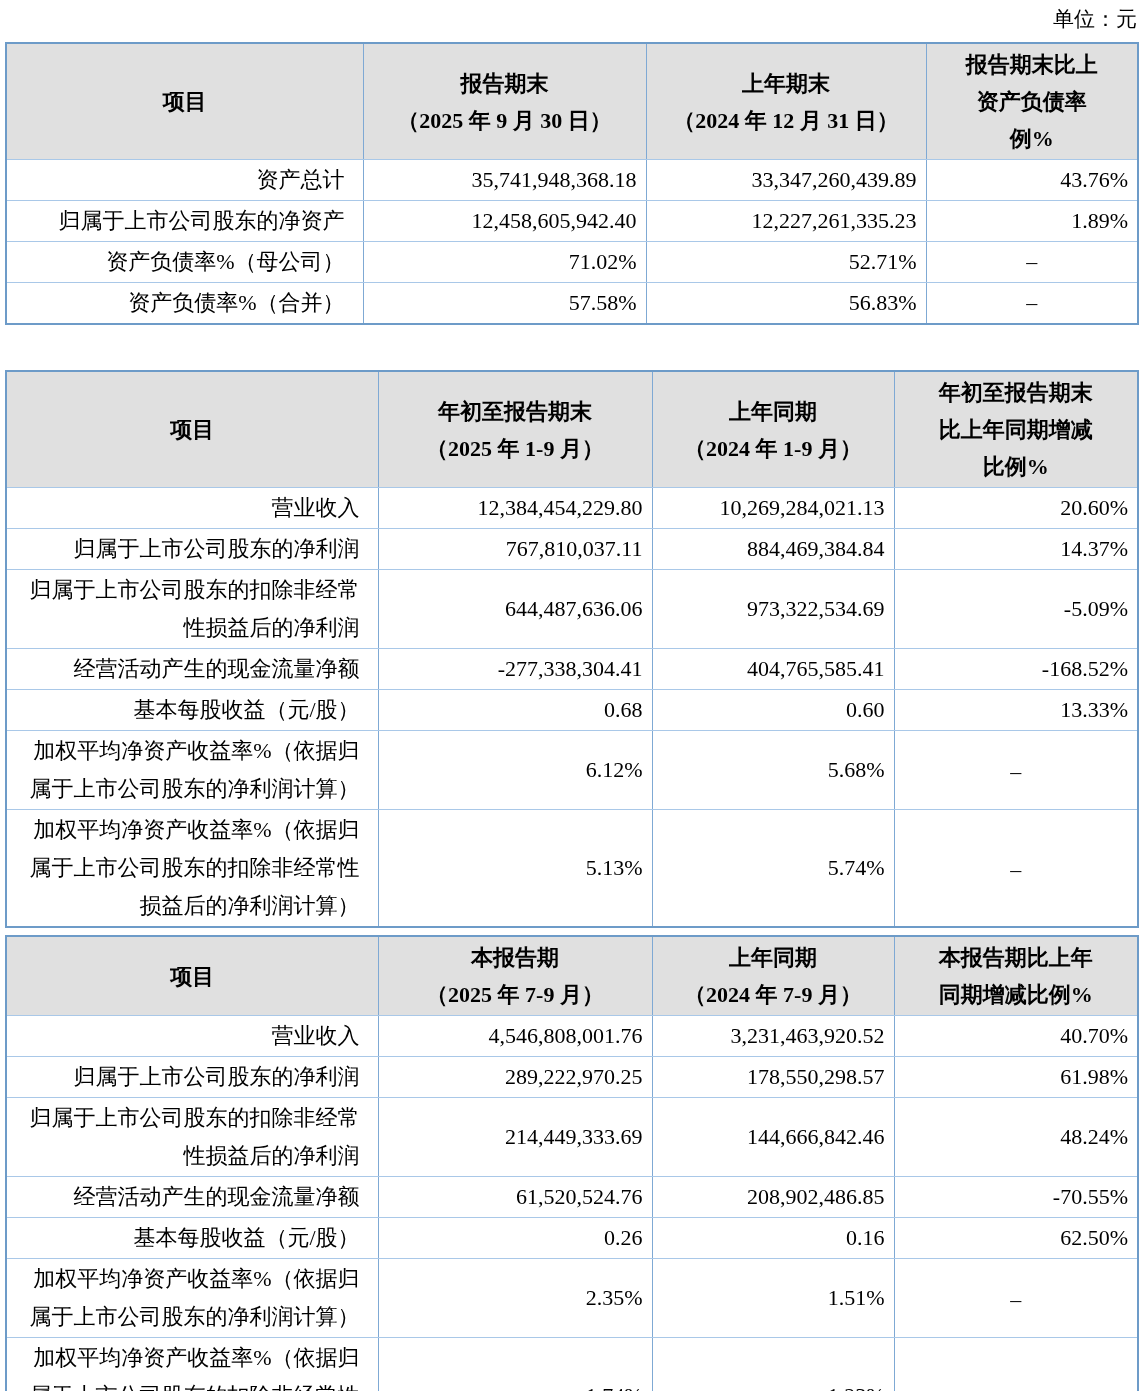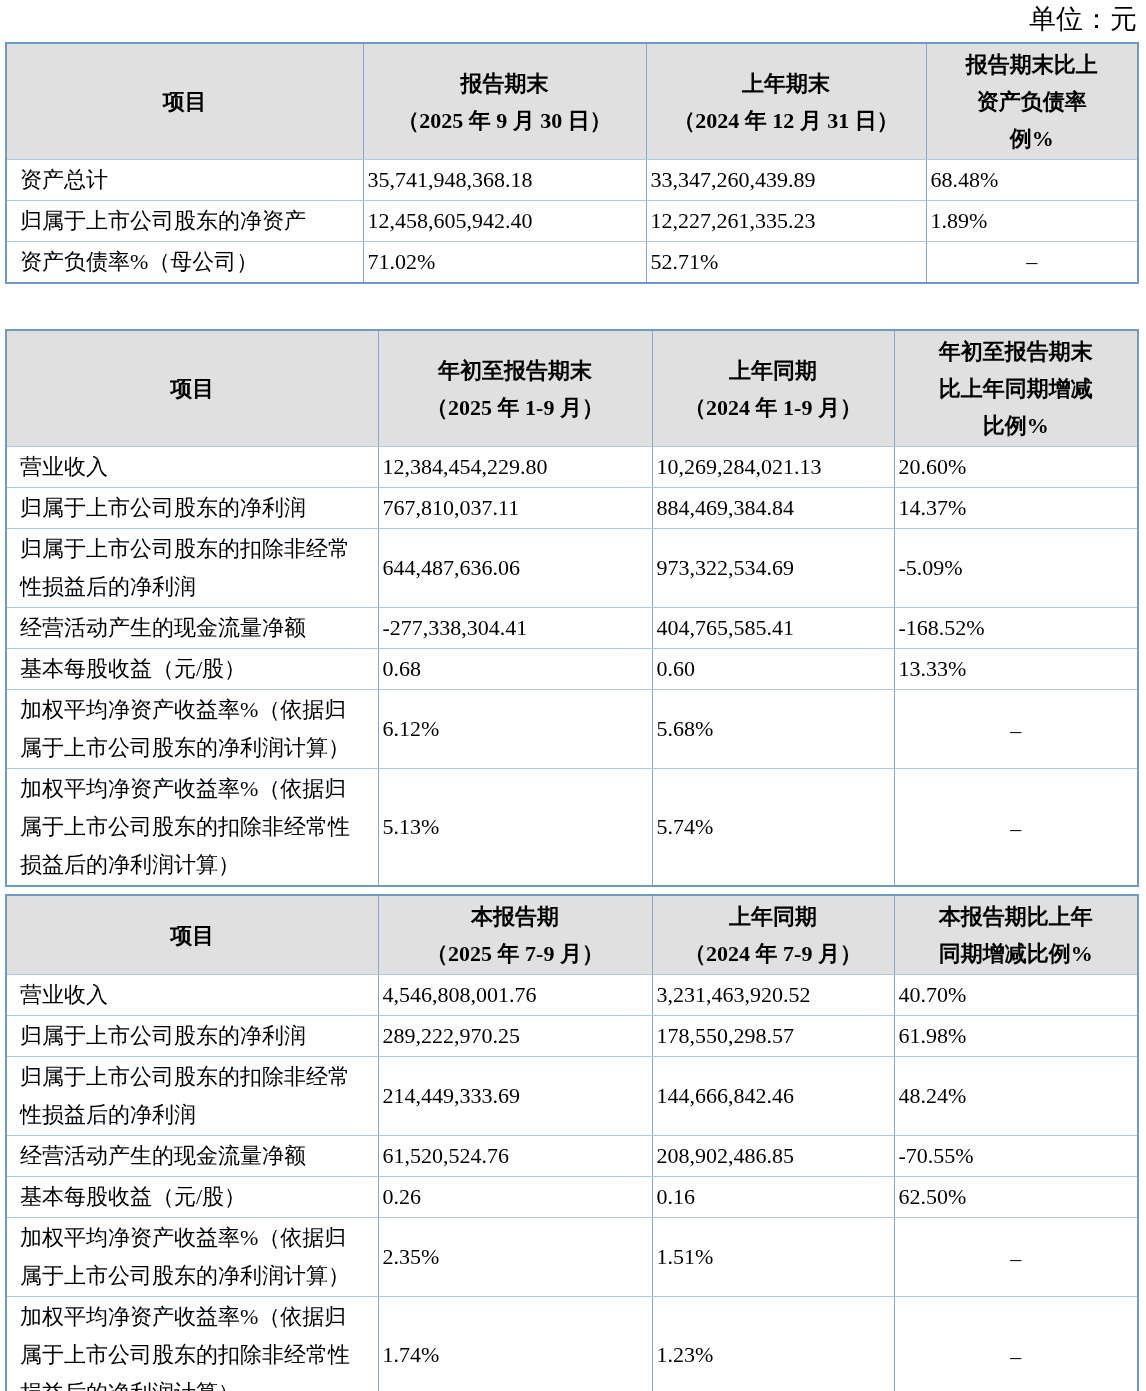--- a/index.html
+++ b/index.html
@@ -7,21 +7,21 @@
     width:1146px; height:1391px;
     font-family:"Liberation Serif","DejaVu Serif",serif;
     color:#000;
     -webkit-font-smoothing:antialiased;
   }
   .page { padding:6px 9px 0 5px; }
 
   .unit-line {
     width:1132px;
     text-align:right;
-    font-size:27px;
+    font-size:21px;
     line-height:26px;
     height:28px;
   }
 
   table.fin {
     border-collapse:collapse;
     table-layout:fixed;
     width:1132px;
     border:2px solid #6d9bc8;
   }
@@ -46,26 +46,27 @@
     padding:2px 4px;
   }
   tr.hdr .hl { line-height:37px; }
   .hT1{height:114px}
   .hT2{height:112px}
   .hT3{height:78px}
 
   tr.r { height:39px; }
 
   td.lbl {
-    text-align:left;
+    text-align:right;
     padding:1px 18px 1px 13px;
     line-height:38px;
     font-family:Liberation Serif, serif;
   }
   td.num {
+    text-align:right;
     padding:1px 9px 1px 4px;
   }
   td.ctr {
     text-align:center;
     padding:1px 4px;
   }
   td.topdash {
     text-align:center;
     vertical-align:top;
     padding:5px 4px 1px 4px;
@@ -106,32 +107,38 @@
         <td>
           <div class="hl">报告期末比上</div>
           <div class="hl">资产负债率</div>
           <div class="hl">例%</div>
         </td>
       </tr>
       <tr class="r">
         <td class="lbl">资产总计</td>
         <td class="num">35,741,948,368.18</td>
         <td class="num">33,347,260,439.89</td>
-        <td class="num">68.48%</td>
+        <td class="num">43.76%</td>
       </tr>
       <tr class="r">
         <td class="lbl">归属于上市公司股东的净资产</td>
         <td class="num">12,458,605,942.40</td>
         <td class="num">12,227,261,335.23</td>
         <td class="num">1.89%</td>
       </tr>
       <tr class="r">
         <td class="lbl">资产负债率%（母公司）</td>
         <td class="num">71.02%</td>
         <td class="num">52.71%</td>
+        <td class="ctr">–</td>
+      </tr>
+      <tr class="r">
+        <td class="lbl">资产负债率%（合并）</td>
+        <td class="num">57.58%</td>
+        <td class="num">56.83%</td>
         <td class="ctr">–</td>
       </tr>
     </tbody>
   </table>
 
   <table class="fin mt2">
     <colgroup>
         <col class="c1b">
         <col class="c2b">
         <col class="c3b">

